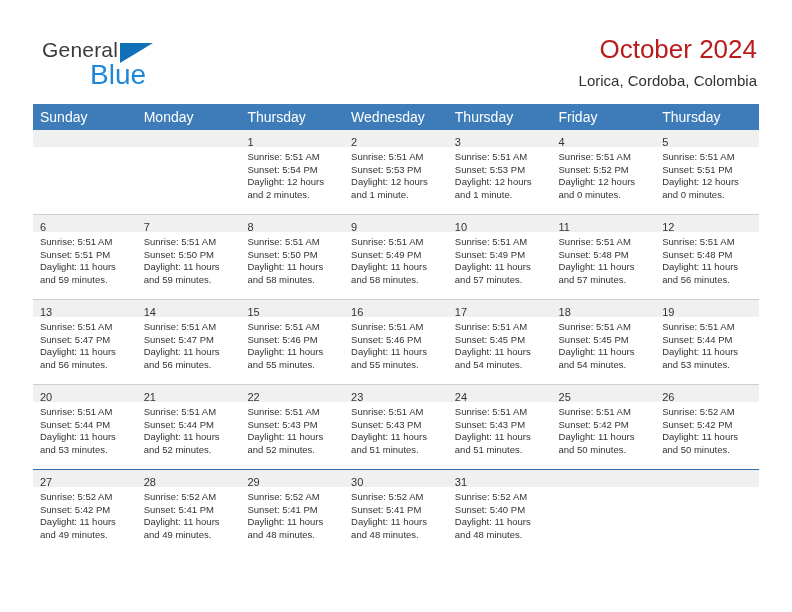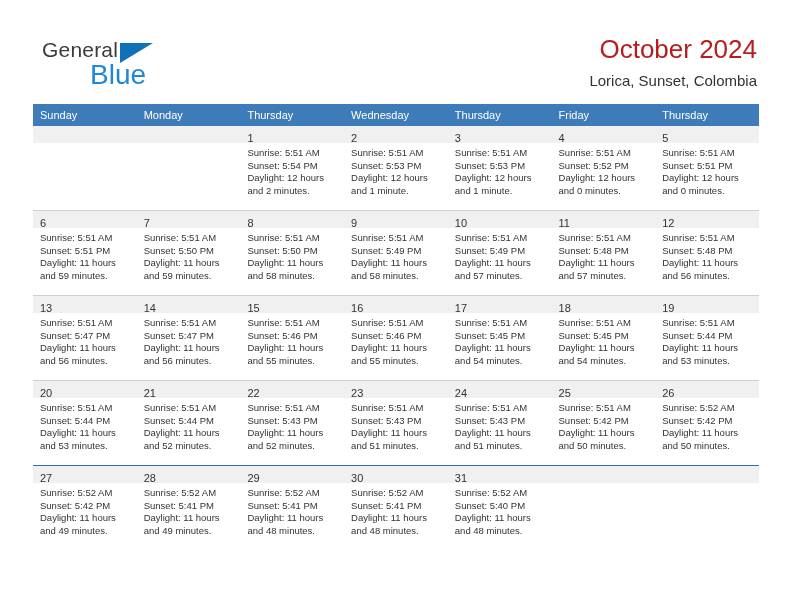--- a/index.html
+++ b/index.html
@@ -88,21 +88,21 @@
     position: absolute;
     left: 33px;
     top: 104px;
     width: 726px;
     border-collapse: collapse;
     table-layout: fixed;
   }
   .calendar th {
     background: #3d7cb8;
     color: #ffffff;
-    font-size: 11px;
+    font-size: 14px;
     font-weight: normal;
     text-align: left;
     padding: 5px 0 5px 7px;
     height: 11px;
     border: none;
   }
   .calendar td {
     vertical-align: top;
     padding: 0;
     border: none;
@@ -150,21 +150,21 @@
   <div class="header">
 
     <div class="logo">
       <span class="logo-general">General</span>
       <span class="logo-tri"></span>
       <span class="logo-blue">Blue</span>
     </div>
 
     <div class="title-block">
       <div class="cal-title">October 2024</div>
-      <div class="cal-subtitle">Lorica, Sunset, Colombia</div>
+      <div class="cal-subtitle">Lorica, Cordoba, Colombia</div>
     </div>
 
   </div>
 
   <table class="calendar">
     <thead>
       <tr>
         <th>Sunday</th>
         <th>Monday</th>
         <th>Thursday</th>

